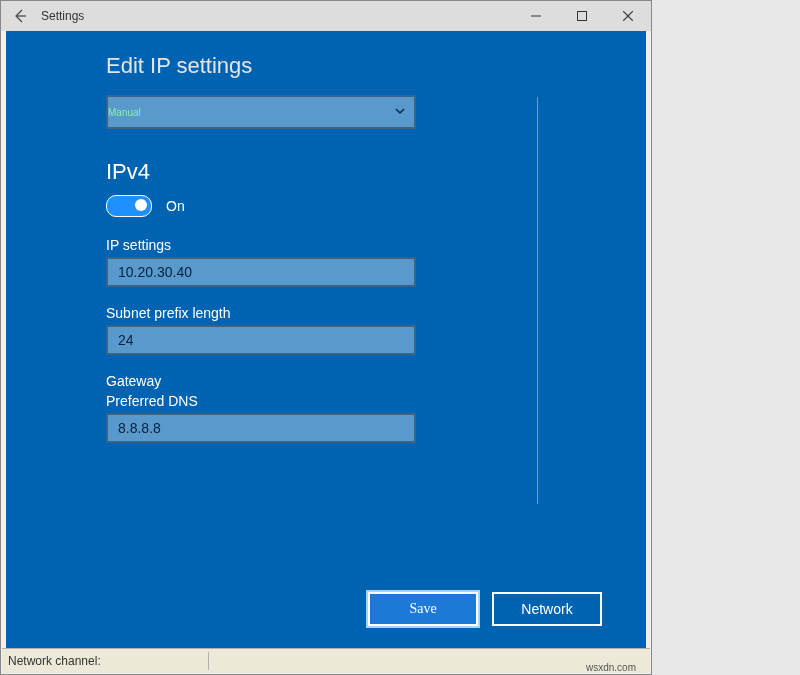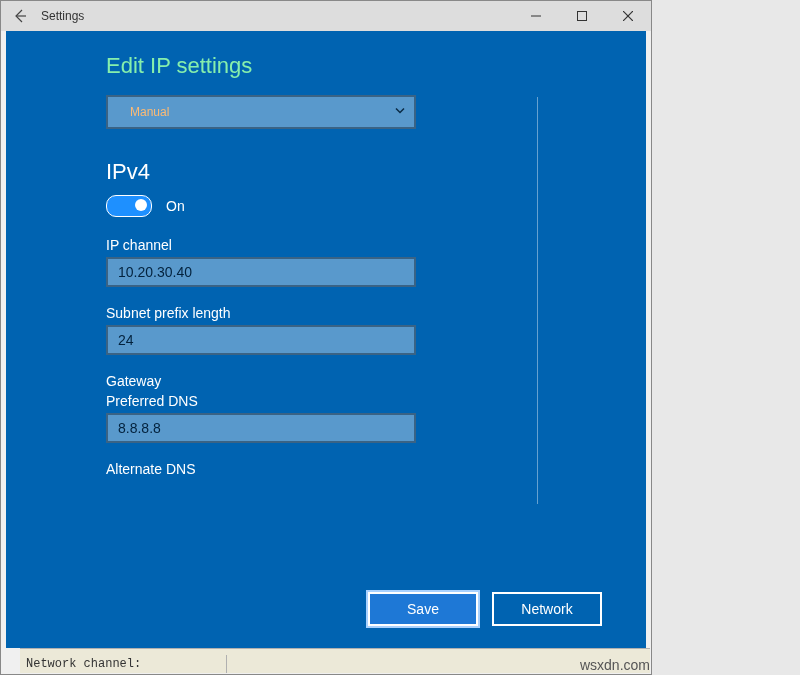--- a/index.html
+++ b/index.html
@@ -63,64 +63,63 @@
     left: 5px; right: 5px;
     top: 30px;
     bottom: 26px;
     background: #0063b1;
     color: #fff;
     box-sizing: border-box;
     overflow: hidden;
   }
   .footer-strip {
     position: absolute;
-    left: 19px; right: 1px; bottom: 1px;
+    left: 1px; right: 1px; bottom: 1px;
     height: 24px;
     background: #ece9d8;
     border-top: 1px solid #b0b0b0;
     display: flex;
-    align-items: flex-end;
+    align-items: center;
     font-size: 12px;
     color: #333;
     padding-left: 6px;
-    font-family: Liberation Mono, monospace;
   }
   .footer-strip .col1 { width: 200px; border-right:1px solid #b0b0b0; margin-right:10px; padding:2px 0;}
   .watermark {
     position: absolute;
-    right: 1px;
+    right: 15px;
     bottom: 1px;
-    font-size: 14px;
+    font-size: 10px;
     color: #555;
   }
   
   .modal-inner {
     padding: 22px 0 0 100px;
     position: relative;
     height: 100%;
     box-sizing: border-box;
   }
   .modal-title {
     font-size: 22px;
     font-weight: 400;
-    color: #86efac;
+    color: #e5e5e5;
     margin-bottom: 16px;
   }
   .mode-select {
     width: 310px;
     height: 34px;
     background: rgba(255,255,255,0.35);
     border: 2px solid rgba(0,0,0,0.35);
     box-sizing: border-box;
     display: flex;
     align-items: center;
-    padding: 0 22px;
-    position: relative;
-    color: #fdba74;
-    font-size: 12px;
+    padding: 0 0;
+    position: relative;
+    color: #86efac;
+    font-size: 10px;
     margin-bottom: 30px;
   }
   .mode-select .chev {
     position: absolute;
     right: 8px;
     top: 50%;
     transform: translateY(-50%);
   }
   .section-heading {
     font-size: 22px;
@@ -197,20 +196,21 @@
     display: flex;
     align-items: center;
     justify-content: center;
     font-size: 14px;
     color: #fff;
   }
   .btn-primary {
     background: #1e78d6;
     border: 2px solid #fff;
     outline: 2px solid #a8d1ff;
+    font-family: Liberation Serif, serif;
   }
   .btn-secondary {
     background: transparent;
   }
 </style>
 </head>
 <body>
 
 <div class="outer-frame">
 
@@ -257,38 +257,37 @@
 
       <div class="section-heading">IPv4</div>
 
       <div class="toggle-row">
         <div class="toggle">
           <div class="toggle-knob"></div>
         </div>
         <div class="toggle-label">On</div>
       </div>
 
-      <label class="field-label">IP channel</label>
+      <label class="field-label">IP settings</label>
       <div class="text-input">
         <span>10.20.30.40</span>
       </div>
 
       <label class="field-label">Subnet prefix length</label>
       <div class="text-input">
         <span>24</span>
       </div>
 
       <label class="field-label">Gateway</label>
 
       <label class="field-label">Preferred DNS</label>
       <div class="text-input">
         <span>8.8.8.8</span>
       </div>
 
-      <label class="field-label">Alternate DNS</label>
 
       <div class="vertical-divider"></div>
 
       <div class="button-row">
         <div class="btn btn-primary">
           <span>Save</span>
         </div>
         <div class="btn btn-secondary">
           <span>Network</span>
         </div>

